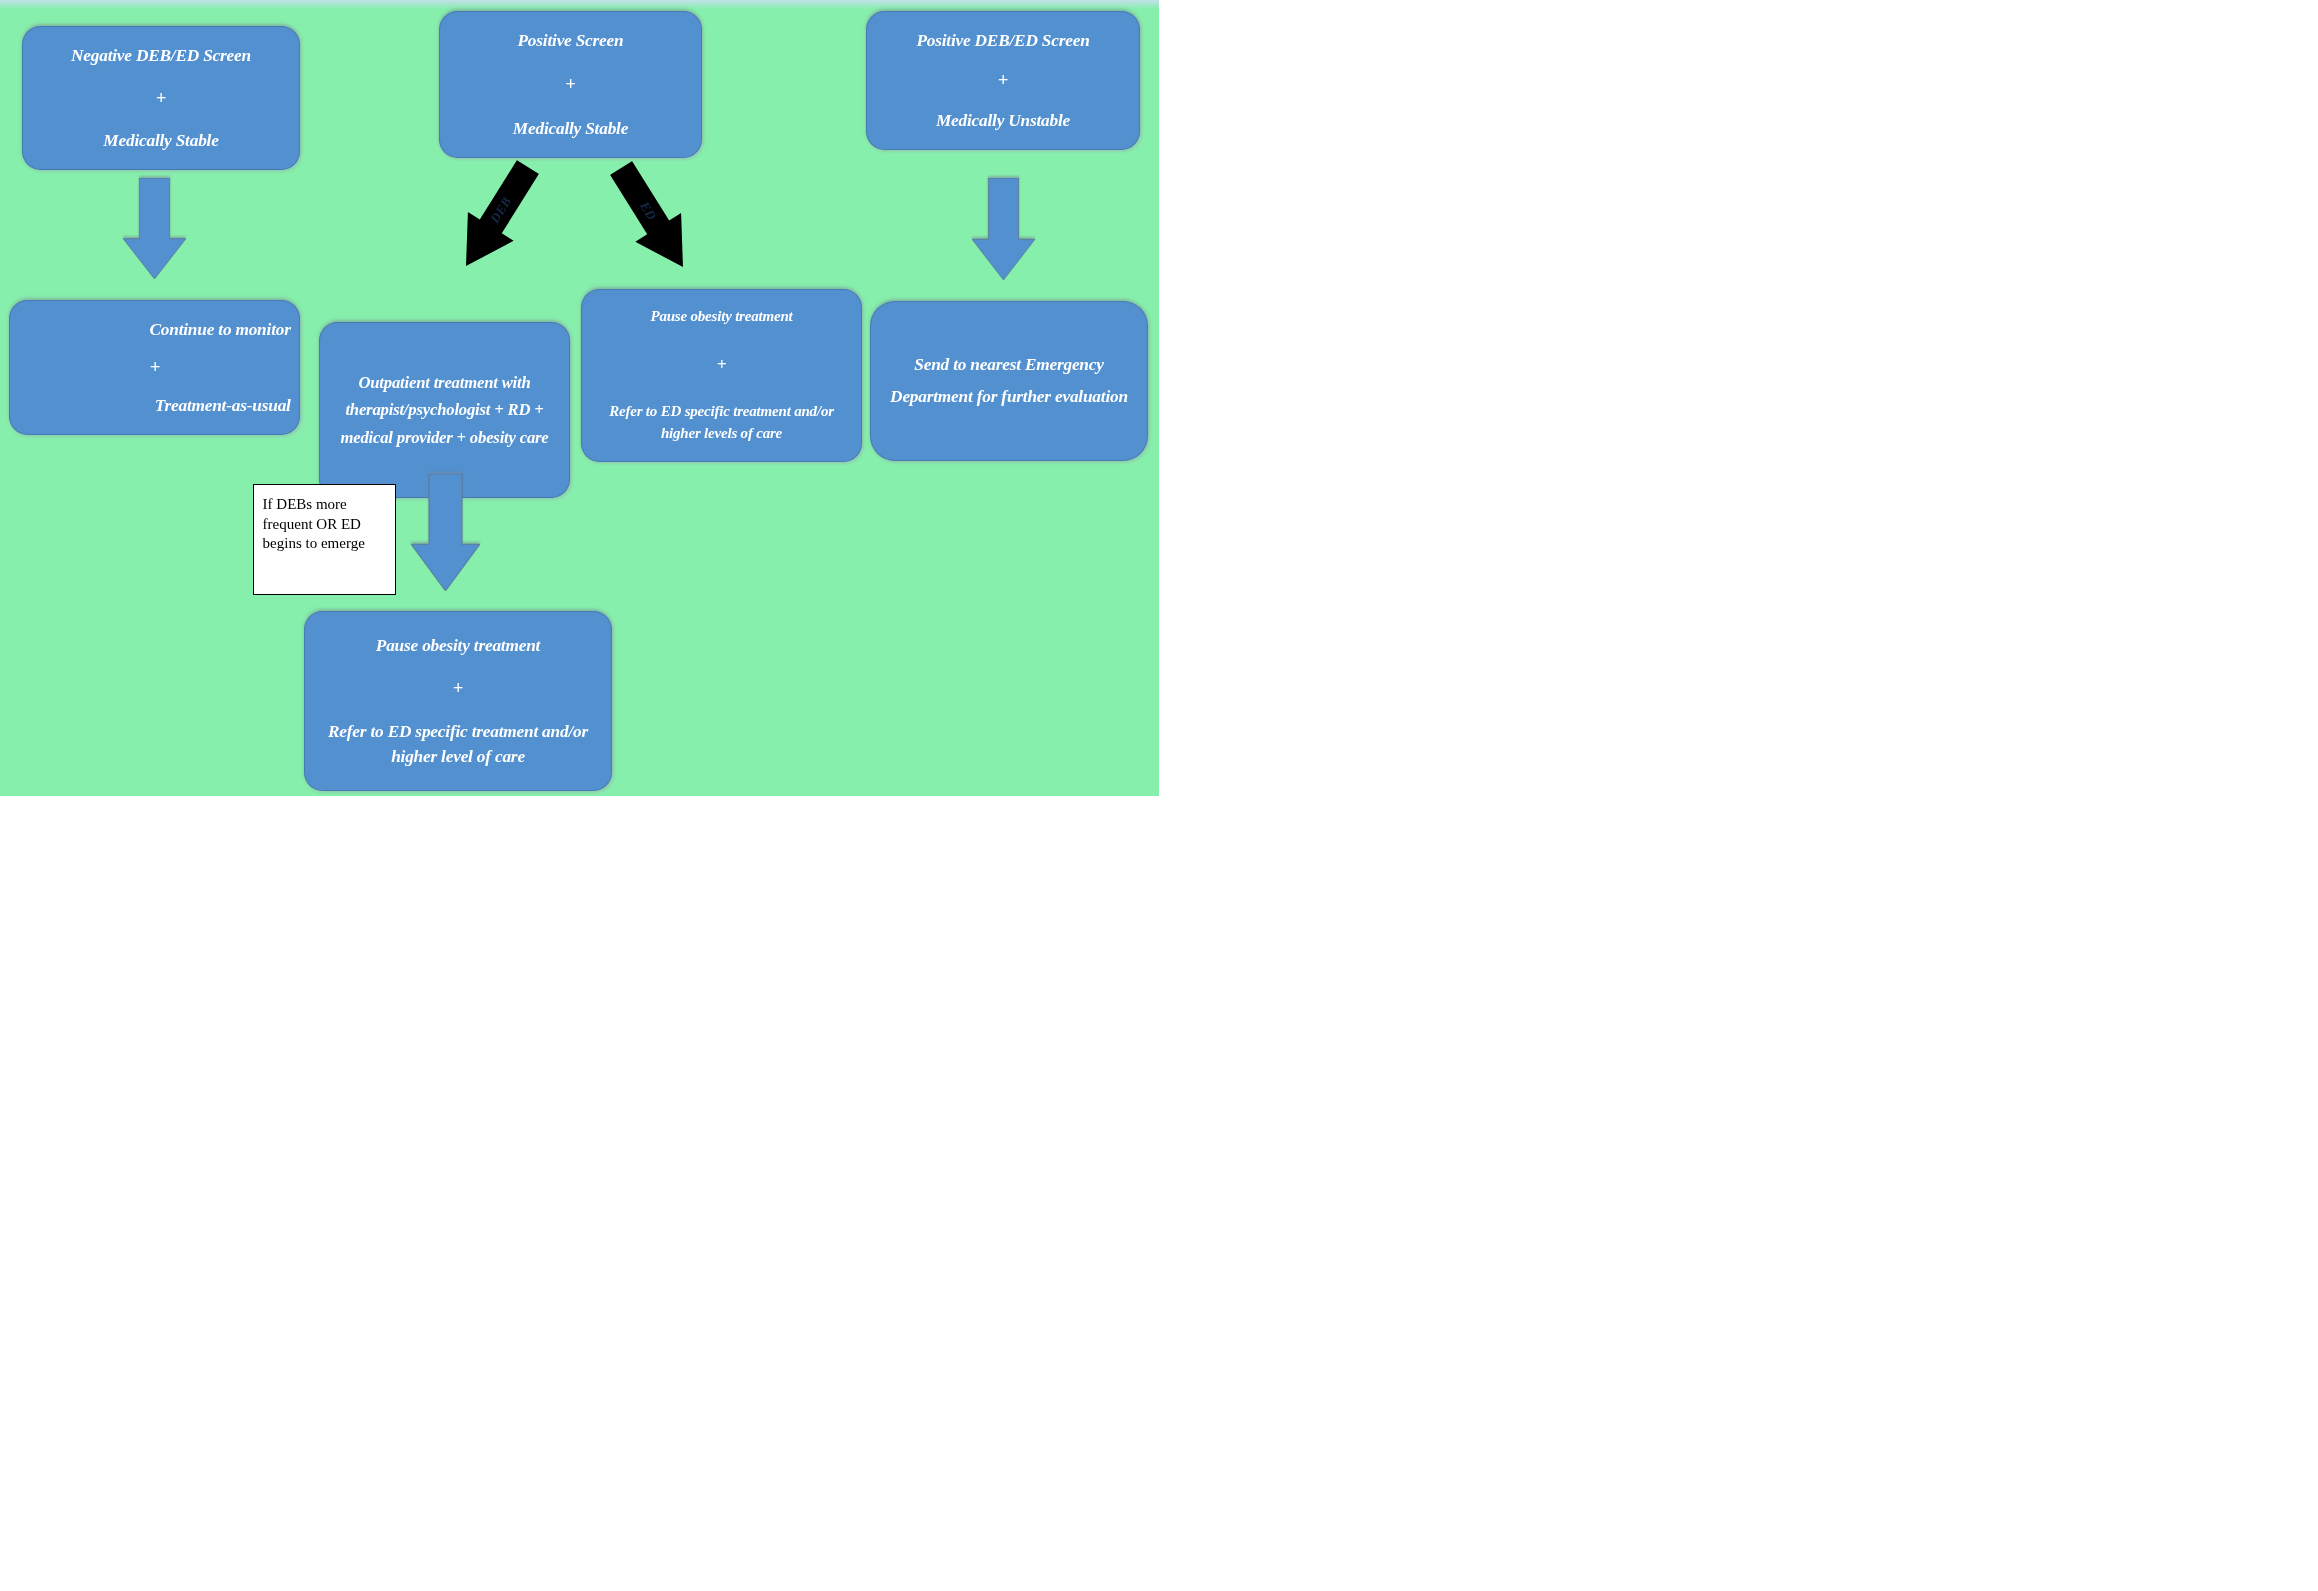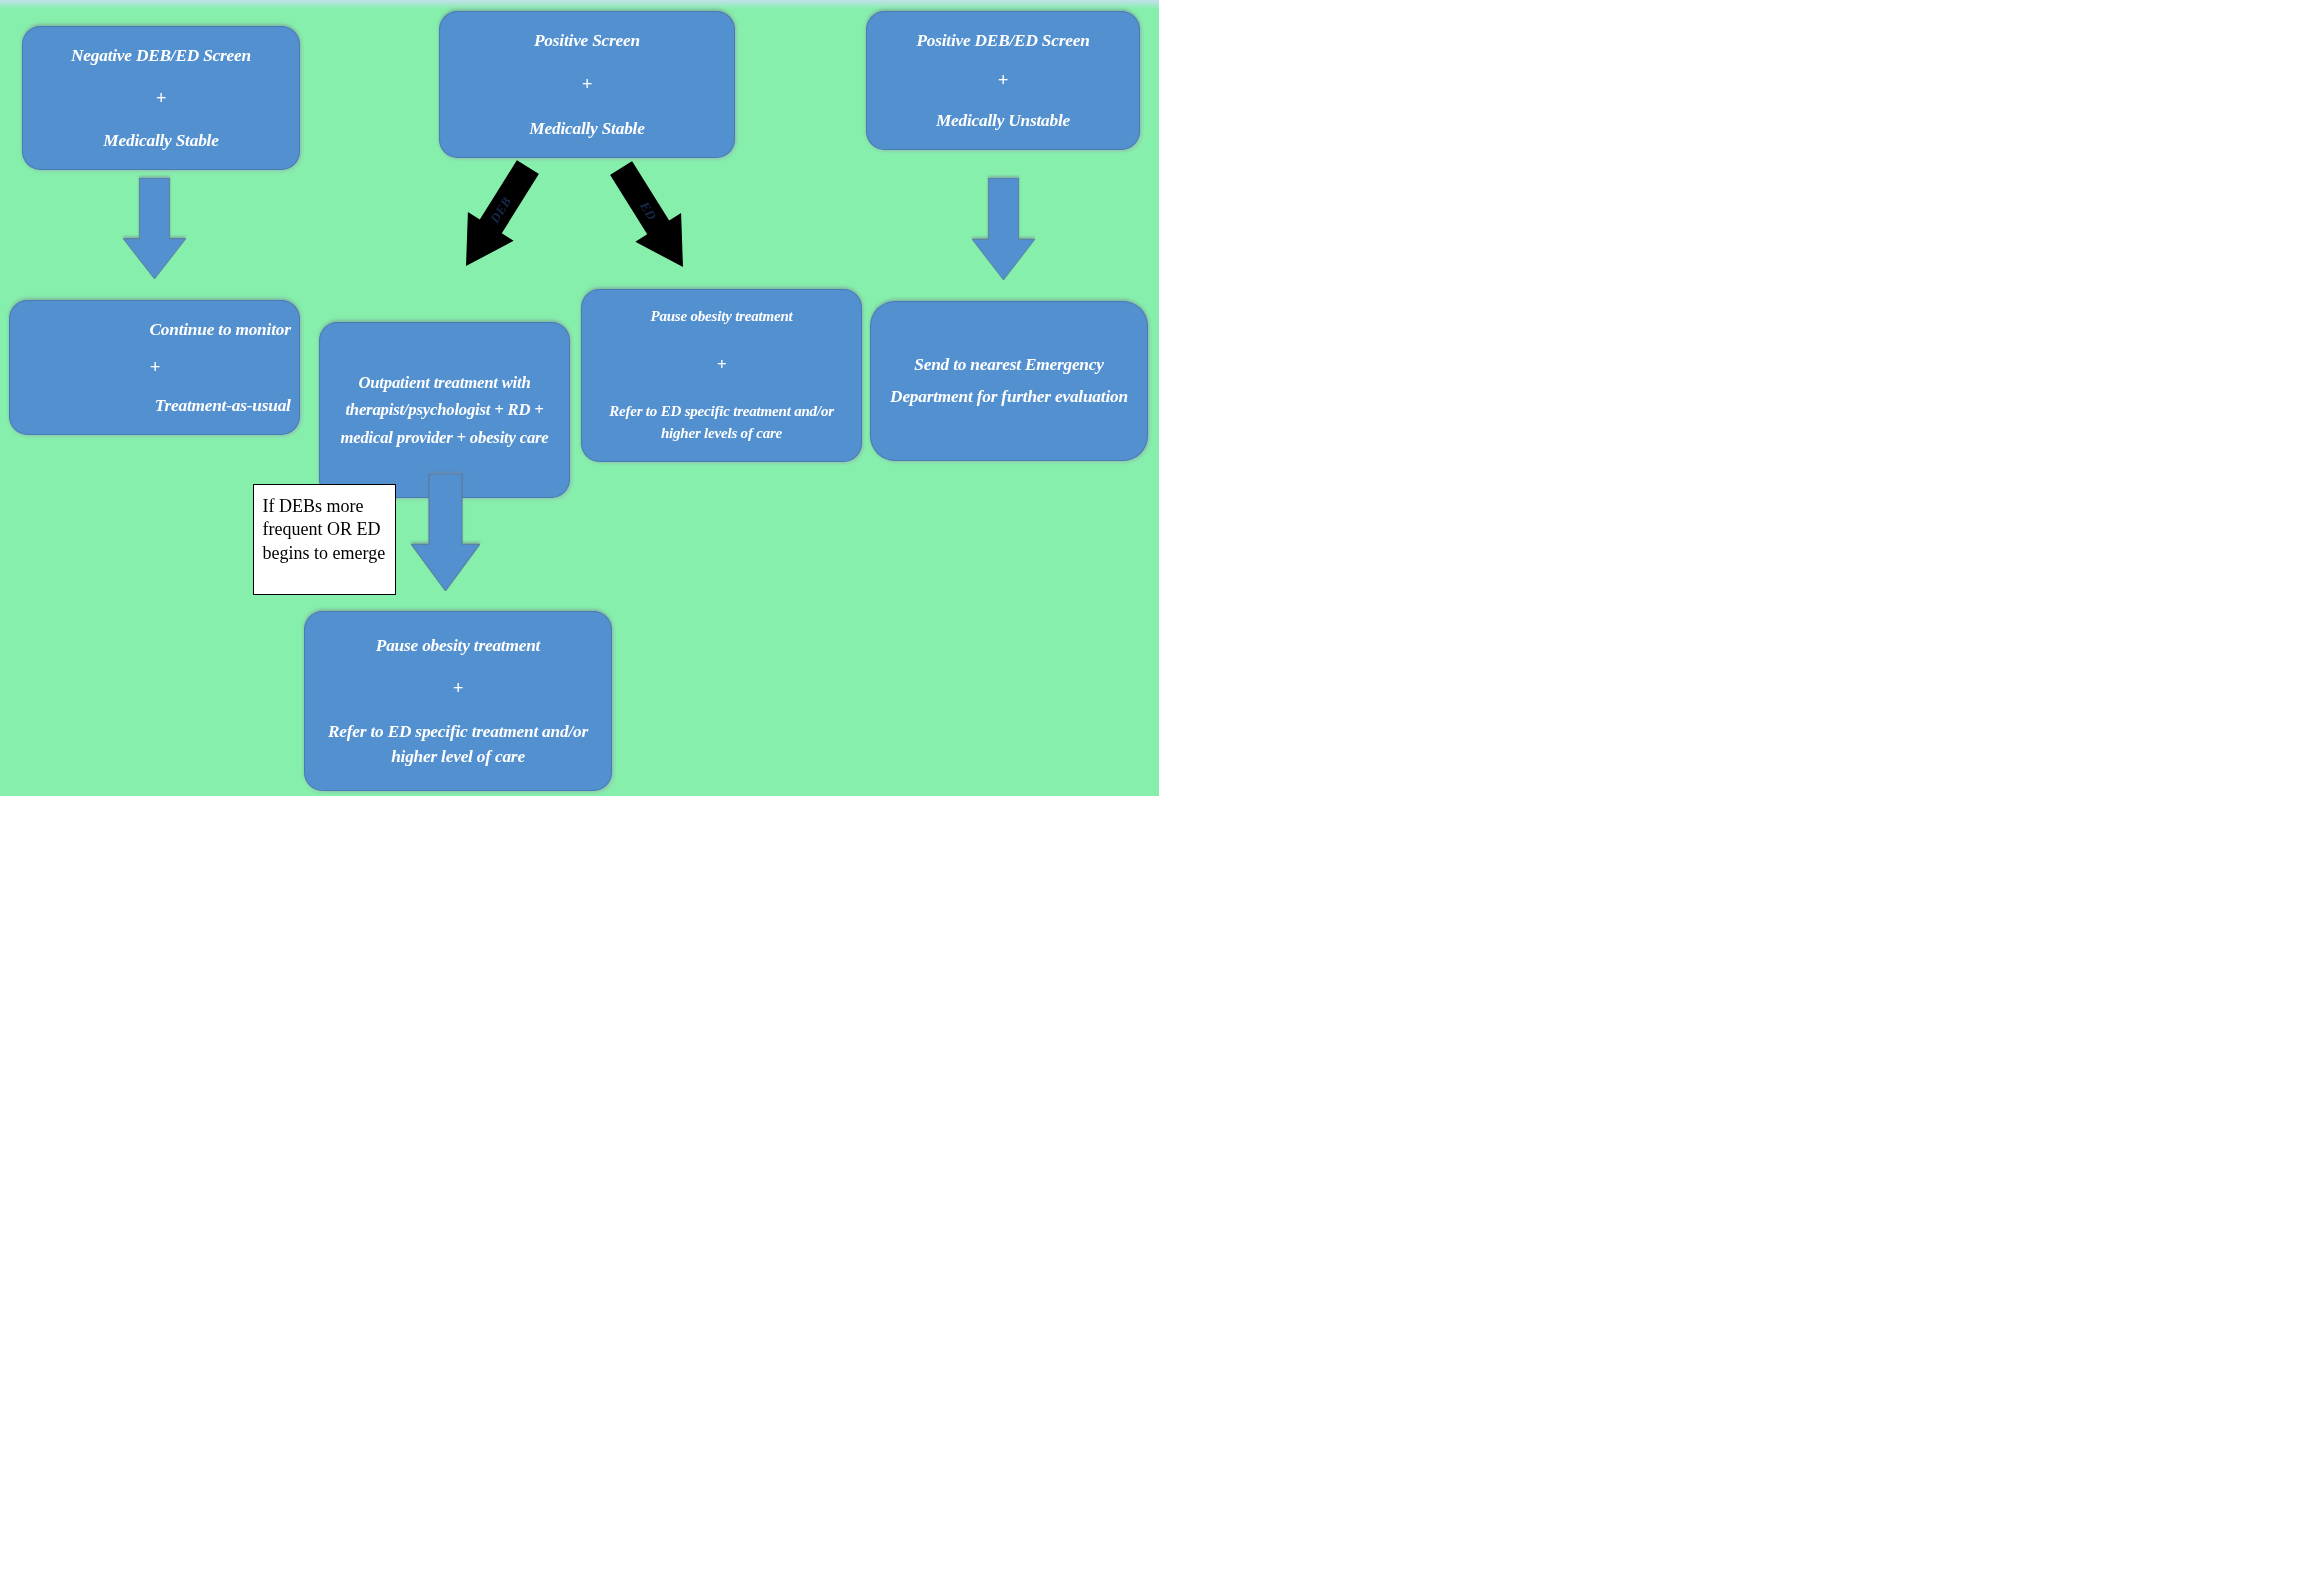--- a/index.html
+++ b/index.html
@@ -40,21 +40,21 @@
   .b6{font-size:15px;padding:16px 10px;line-height:1.45;}
   .b6 .plus{font-size:17.3px;}
   .b7{font-size:17.3px;line-height:1.85;padding:12.3px 15px;justify-content:center;border-radius:25px;}
   .b8{font-size:17.3px;padding:21px 12.3px;line-height:1.45;}
   .b8 .plus{font-size:18.5px;}
   .note{
     position:absolute;
     background:#ffffff;
     border:1.9px solid var(--note-border,#000000);
     color:var(--note-text,#000000);
-    font-size:18px;
+    font-size:15px;
     line-height:1.3;
     padding:10px 8.6px;
     box-sizing:border-box;
     text-align:left;
   }
   .arrow{position:absolute;}
   .arrow svg{display:block;filter:drop-shadow(0 -1.2px 1.2px rgba(120,132,150,.55));}
   .arrow polygon{fill:var(--arrow-fill,#5290d0);stroke:rgba(88,108,134,.65);stroke-width:1.5;}
   .slant{position:absolute;width:54px;height:117px;}
   .alabel{
@@ -71,21 +71,21 @@
 <body>
 
 <div class="canvas">
 
   <div class="box b-lg" style="left:22px;top:26px;width:278px;height:144px;">
     <div class="bl">Negative DEB/ED Screen</div>
     <div class="plus">+</div>
     <div class="bl">Medically Stable</div>
   </div>
 
-  <div class="box b-lg" style="left:439px;top:11px;width:296px;height:147px;">
+  <div class="box b-lg" style="left:439px;top:11px;width:263px;height:147px;">
     <div class="bl">Positive Screen</div>
     <div class="plus">+</div>
     <div class="bl">Medically Stable</div>
   </div>
 
   <div class="box b-lg" style="left:866px;top:11px;width:274px;height:139px;gap:16px;">
     <div class="bl">Positive DEB/ED Screen</div>
     <div class="plus">+</div>
     <div class="bl">Medically Unstable</div>
   </div>

